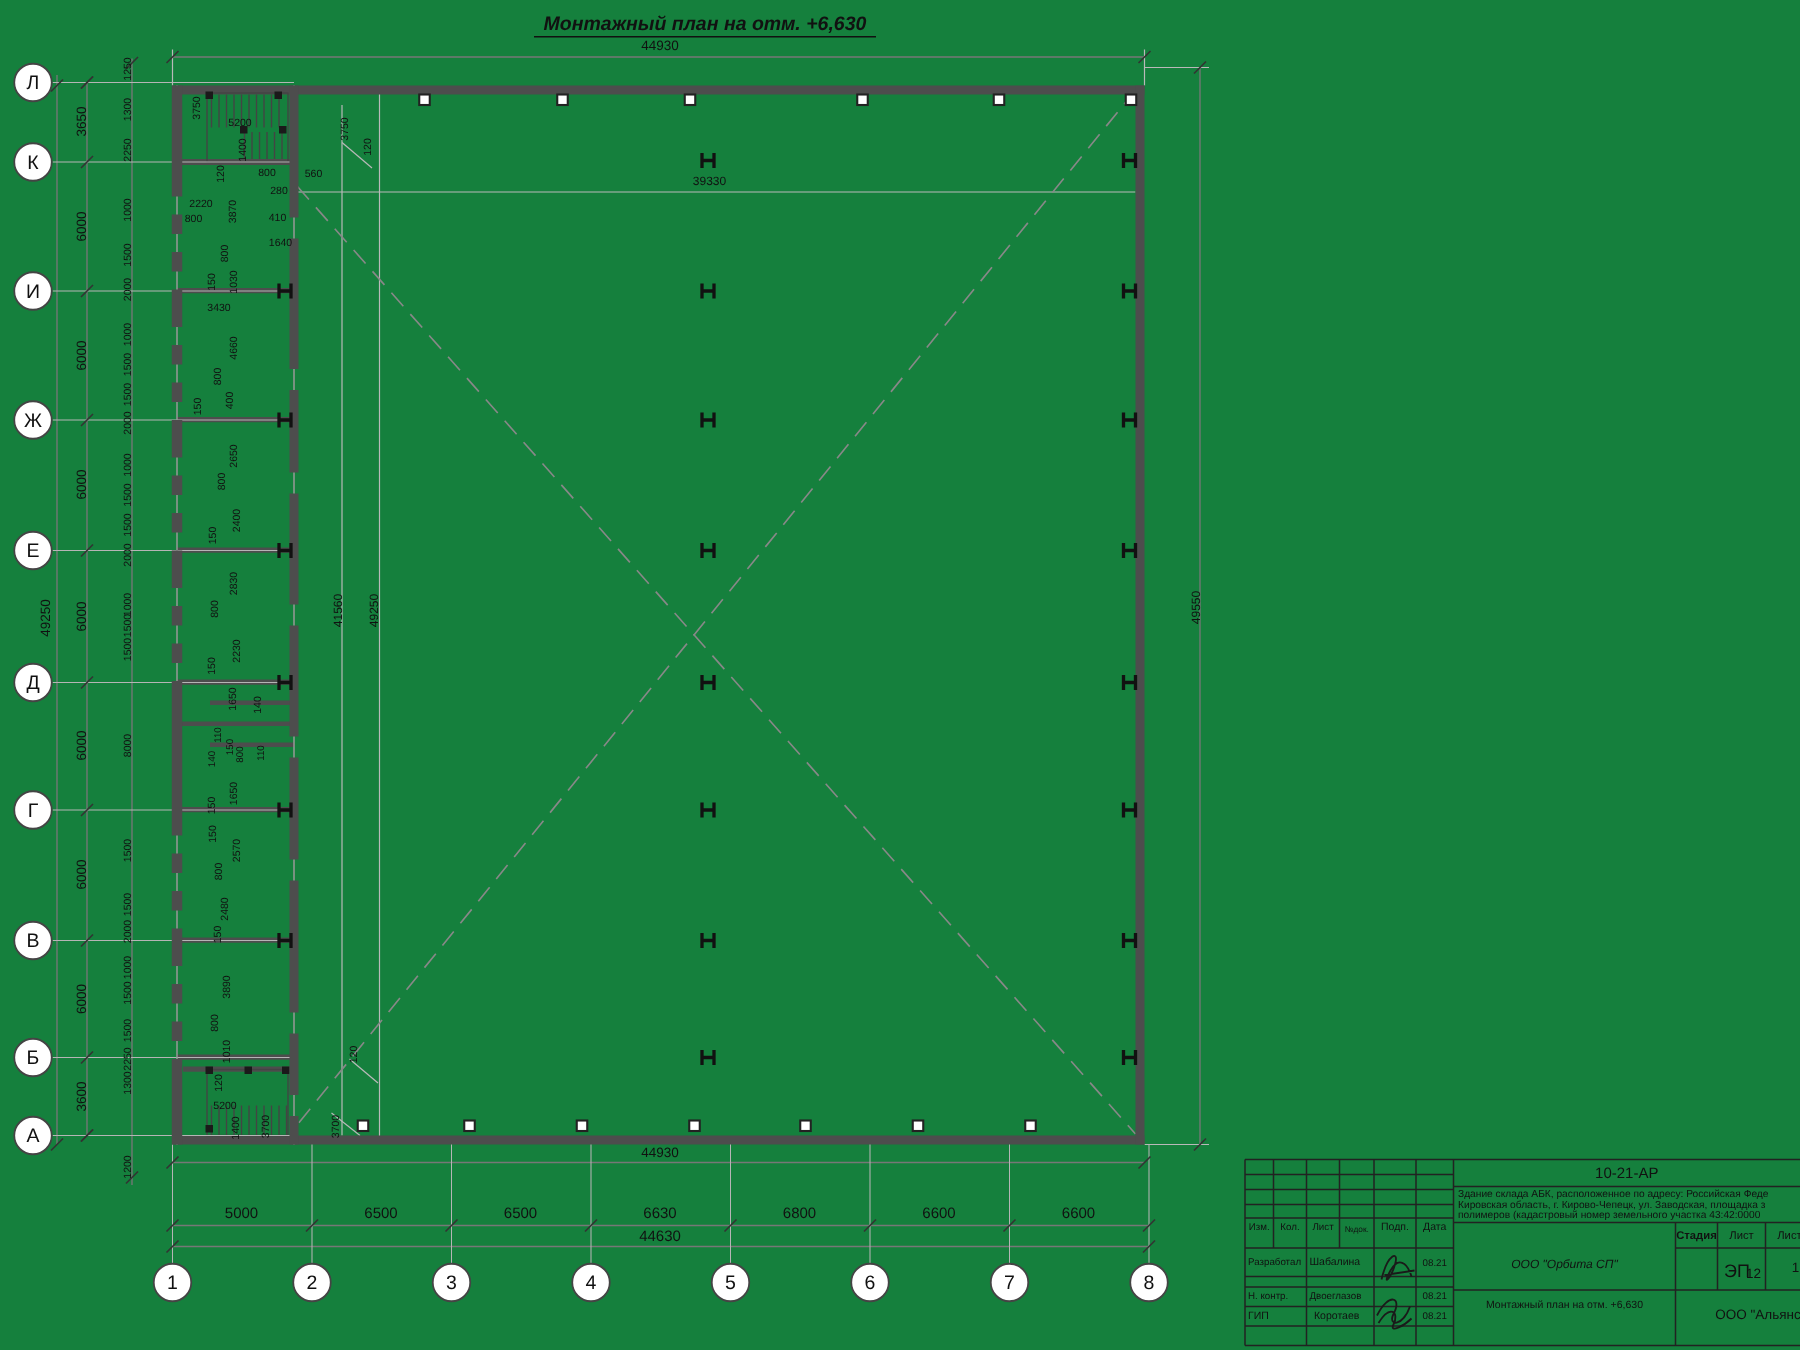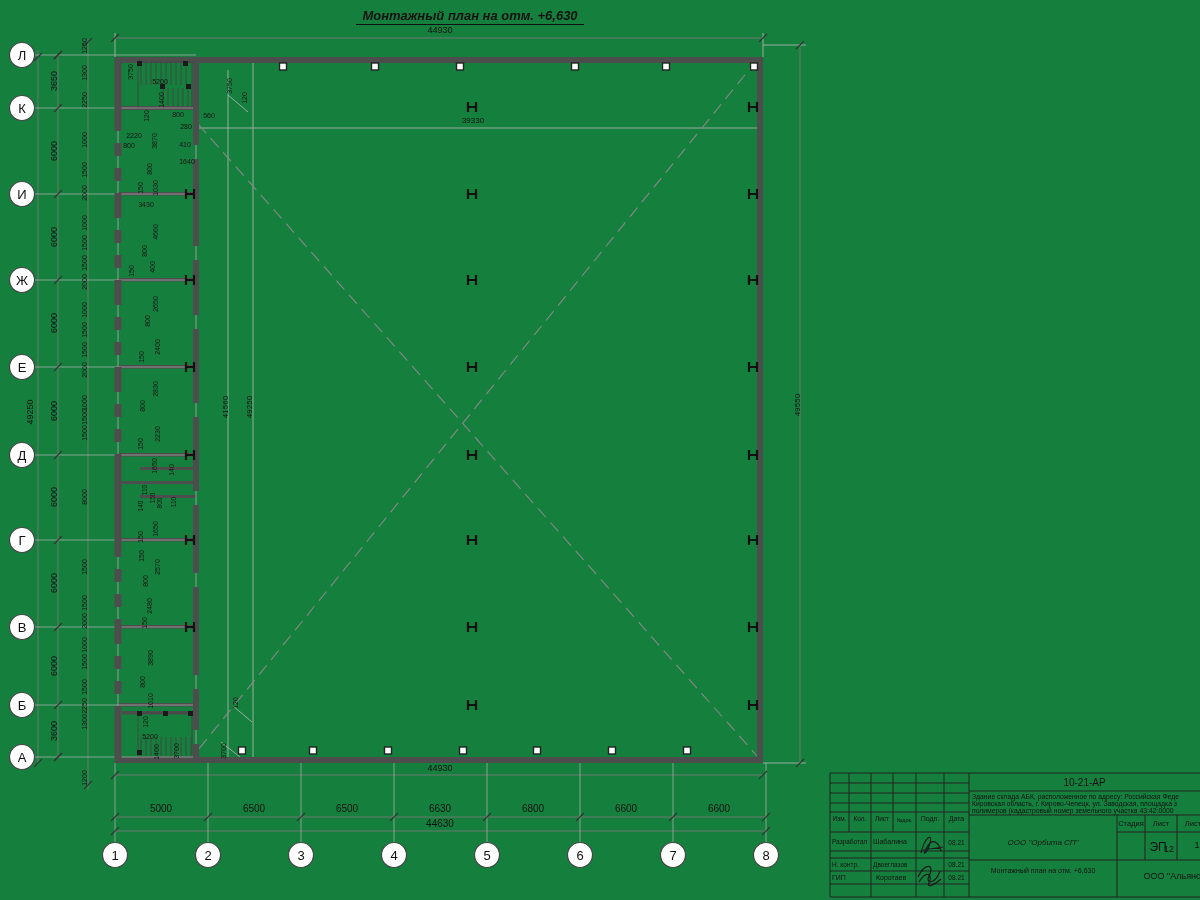--- a/index.html
+++ b/index.html
@@ -408,21 +408,21 @@
   <div class="tbx" style="left:832px;top:874px;font-size:7px;">ГИП</div>
   <div class="tbx" style="left:876px;top:874px;font-size:7px;">Коротаев</div>
   <div class="tbx c" style="left:944px;top:874px;width:25px;font-size:6.5px;">08.21</div>
 
   <div class="tbx c" style="left:969px;top:777px;width:231px;font-size:10px;text-align:center;">10-21-АР</div>
   <div class="tbx" style="left:972px;top:793px;font-size:6.8px;">Здание склада АБК, расположенное по адресу: Российская Феде</div>
   <div class="tbx" style="left:972px;top:800px;font-size:6.8px;">Кировская область, г. Кирово-Чепецк, ул. Заводская, площадка з</div>
   <div class="tbx" style="left:972px;top:807px;font-size:6.8px;">полимеров (кадастровый номер земельного участка 43:42:0000</div>
 
   <div class="tbx c i" style="left:969px;top:839px;width:148px;font-size:8px;">ООО "Орбита СП"</div>
-  <div class="tbx c" style="left:1117px;top:820px;width:28px;font-size:7.5px;">Стадия</div>
+  <div class="tbx c" style="left:1117px;top:820px;width:28px;font-size:7.5px;font-weight:bold;">Стадия</div>
   <div class="tbx c" style="left:1145px;top:820px;width:32px;font-size:7.5px;">Лист</div>
   <div class="tbx c" style="left:1177px;top:820px;width:40px;font-size:7.5px;">Листов</div>
   <div class="tbx c" style="left:1144px;top:841px;width:28px;font-size:12px;">ЭП</div>
   <div class="tbx c" style="left:1145px;top:845px;width:48px;font-size:9px;">12</div>
   <div class="tbx c" style="left:1177px;top:841px;width:40px;font-size:9px;">1</div>
   <div class="tbx c" style="left:969px;top:867px;width:148px;font-size:7px;">Монтажный план на отм. +6,630</div>
   <div class="tbx c" style="left:1117px;top:872px;width:110px;font-size:9px;">ООО "Альянс</div>
 </div>
 
 </body></html>

